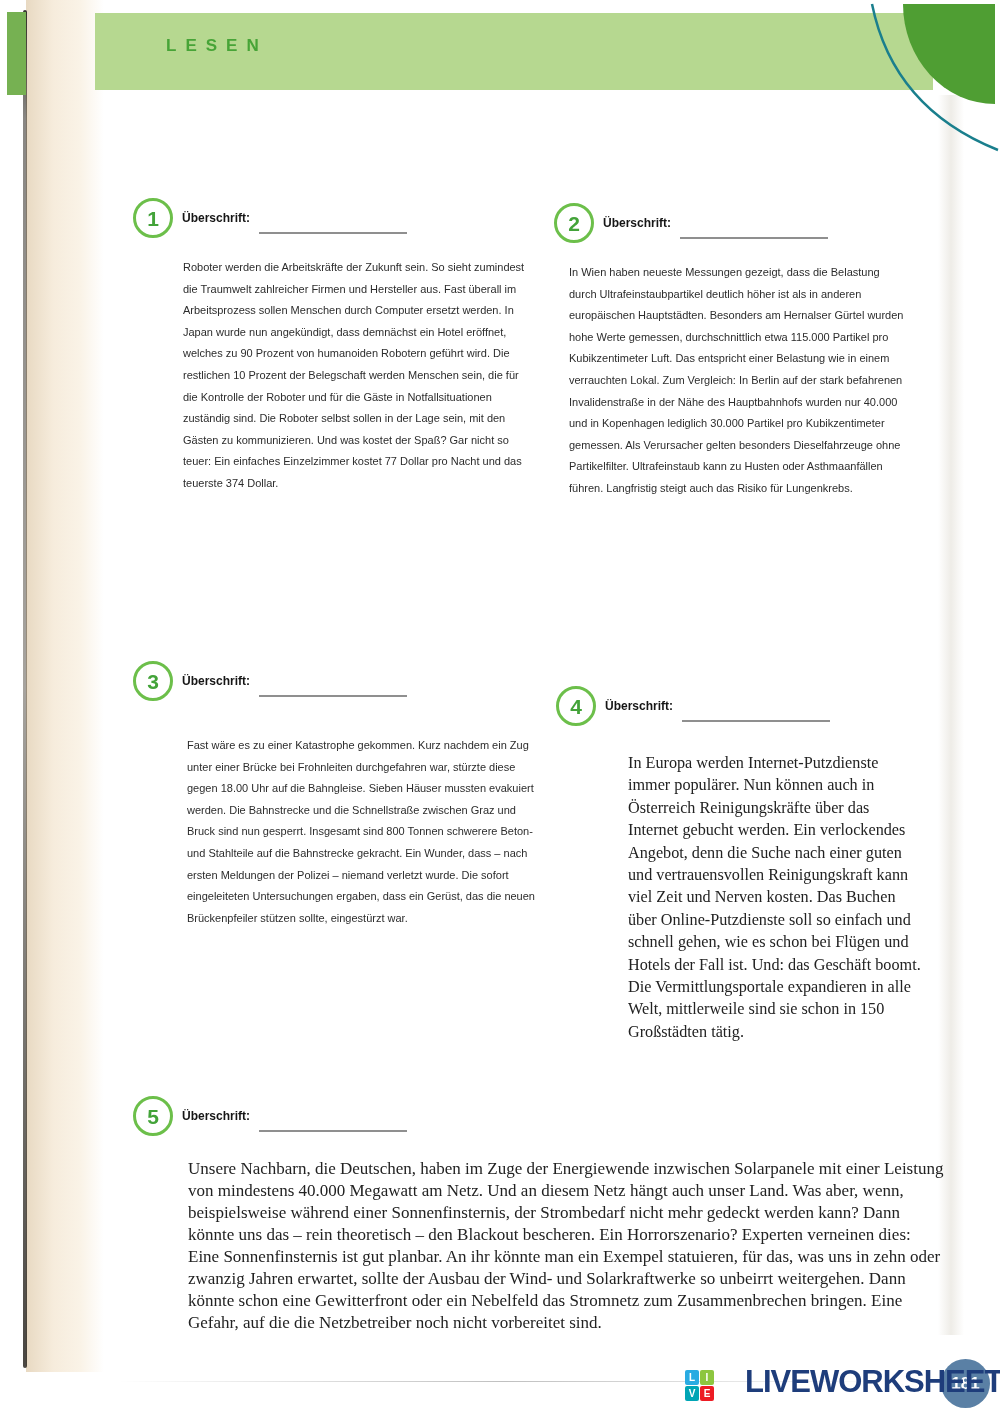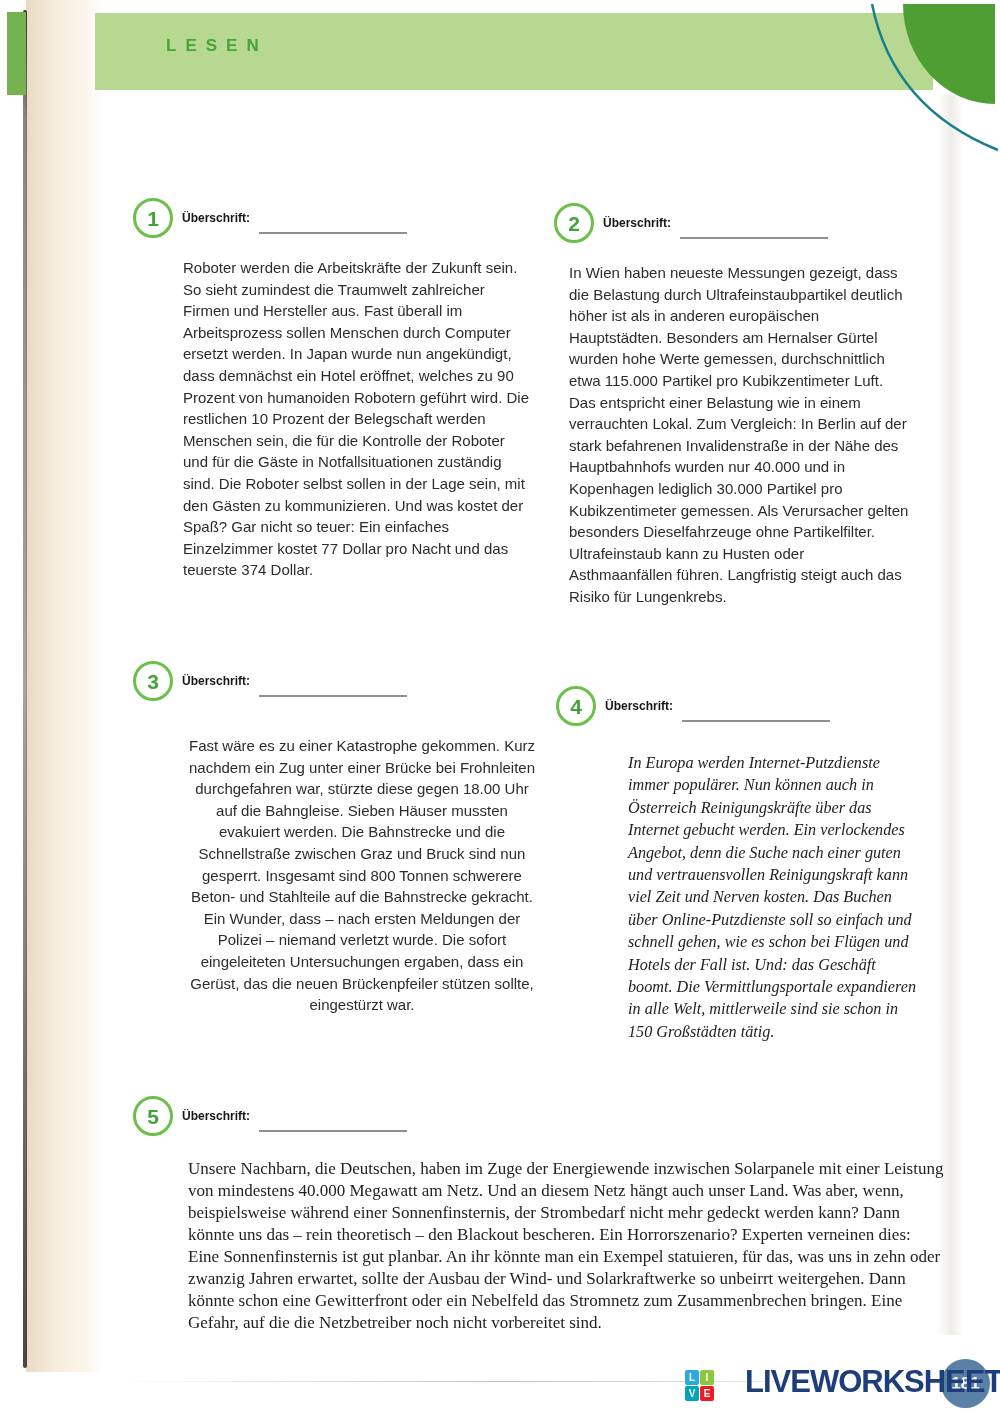--- a/index.html
+++ b/index.html
@@ -29,32 +29,32 @@
   
   .sec-head{position:absolute;display:flex;align-items:center;gap:9px;}
   .num-circle{width:34px;height:34px;border:3px solid #6cbf4a;border-radius:50%;background:#fff;
       display:flex;align-items:center;justify-content:center;flex:0 0 auto;}
   .num-circle span{color:#43a339;font-size:21px;font-weight:bold;line-height:1;}
   .hlabel{font-size:12px;font-weight:bold;color:#161616;}
   .blank-line{display:inline-block;width:148px;height:16px;border-bottom:2px solid #8f8f8f;
       align-self:flex-end;margin-bottom:4px;}
 
   
-  .ptext{position:absolute;margin:0;color:#2c2c2c;font-size:15px;line-height:21.6px;
+  .ptext{position:absolute;margin:0;color:#2c2c2c;font-size:11px;line-height:21.6px;
       font-family:"Liberation Sans",sans-serif;}
   .serif{font-family:"Liberation Serif",serif;color:#222;}
 
   #sec1-head{left:133px;top:198px;}
   #sec1-para{left:183px;top:257px;width:350px;}
   #sec2-head{left:554px;top:203px;}
   #sec2-para{left:569px;top:262px;width:340px;}
   #sec3-head{left:133px;top:661px;}
-  #sec3-para{left:187px;top:735px;width:350px;text-align:center;}
+  #sec3-para{left:187px;top:735px;width:350px;}
   #sec4-head{left:556px;top:686px;}
-  #sec4-para{left:628px;top:752px;width:295px;font-size:16.2px;line-height:22.4px;font-style:italic;}
+  #sec4-para{left:628px;top:752px;width:295px;font-size:16.2px;line-height:22.4px;}
   #sec5-head{left:133px;top:1096px;}
   #sec5-para{left:188px;top:1158px;width:758px;font-size:17px;line-height:22px;}
 
   
   .page-num-circle{position:absolute;left:941px;top:1359px;width:49px;height:49px;border-radius:50%;
       background:#5a80a5;display:flex;align-items:center;justify-content:center;
       color:#fff;font-weight:bold;font-size:17px;}
   .lw-footer{position:absolute;left:685px;top:1363px;display:flex;align-items:center;}
   .lw-grid{display:grid;grid-template-columns:14px 14px;grid-template-rows:15px 15px;gap:1px;margin-right:3px;margin-top:7px;}
   .lw-tile{display:flex;align-items:center;justify-content:center;color:#fff;font-size:10px;font-weight:bold;border-radius:2px;}

